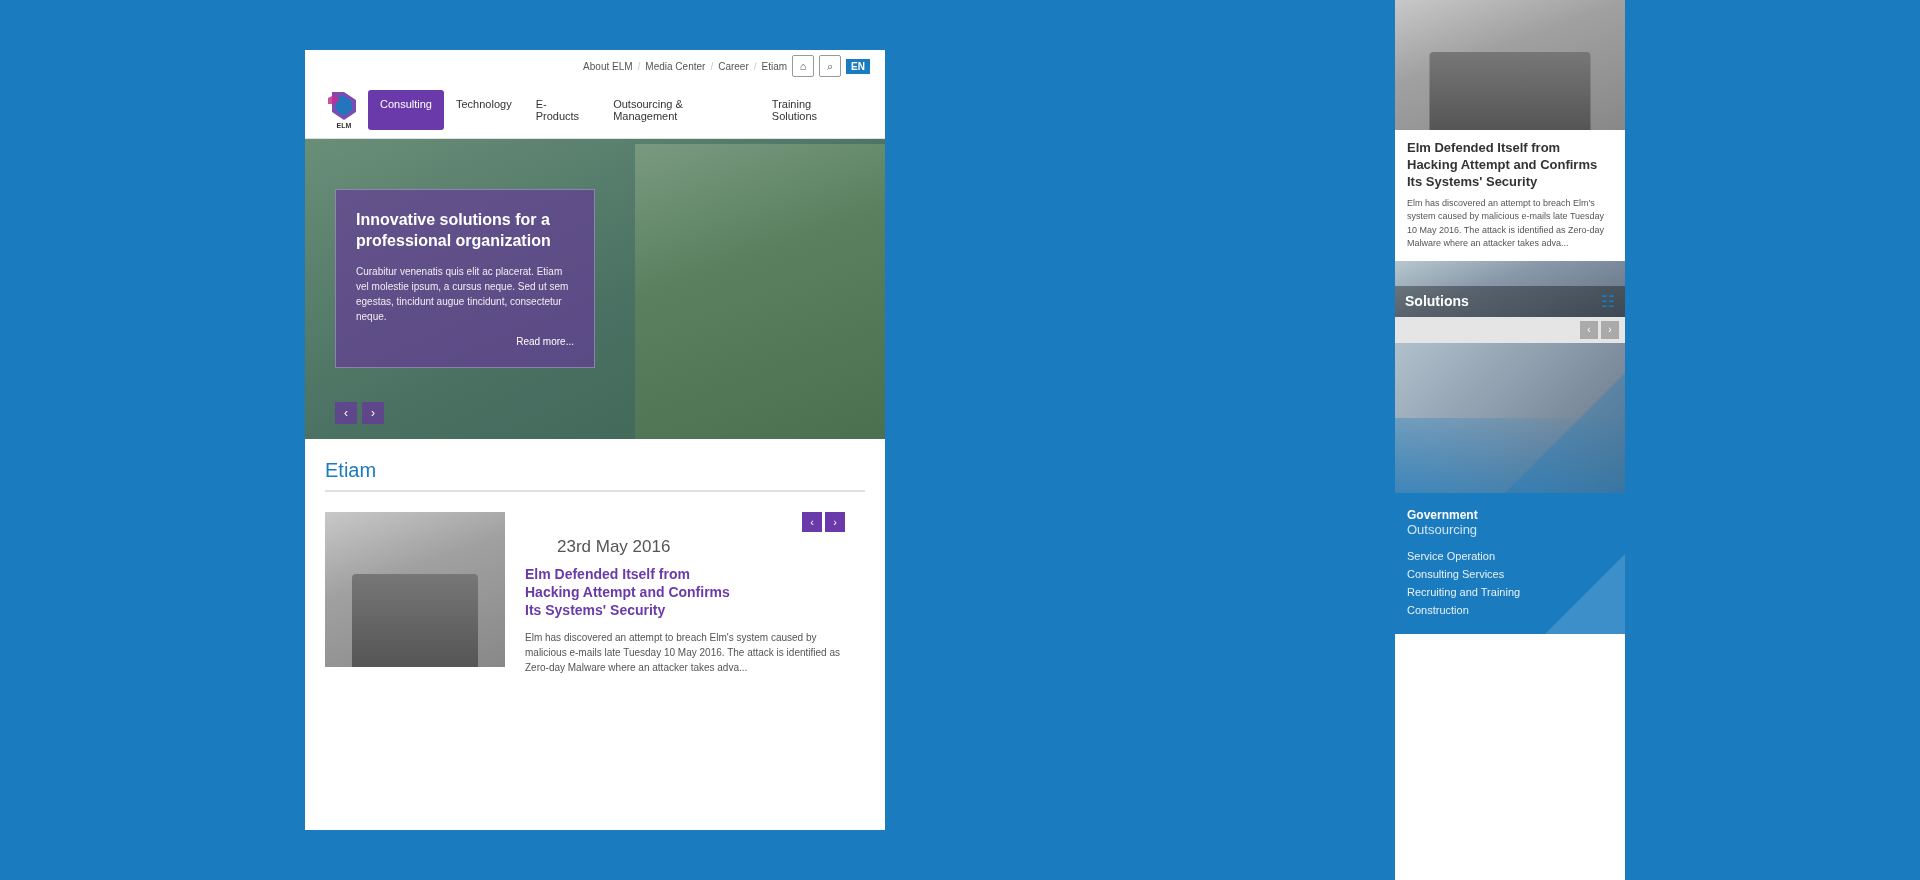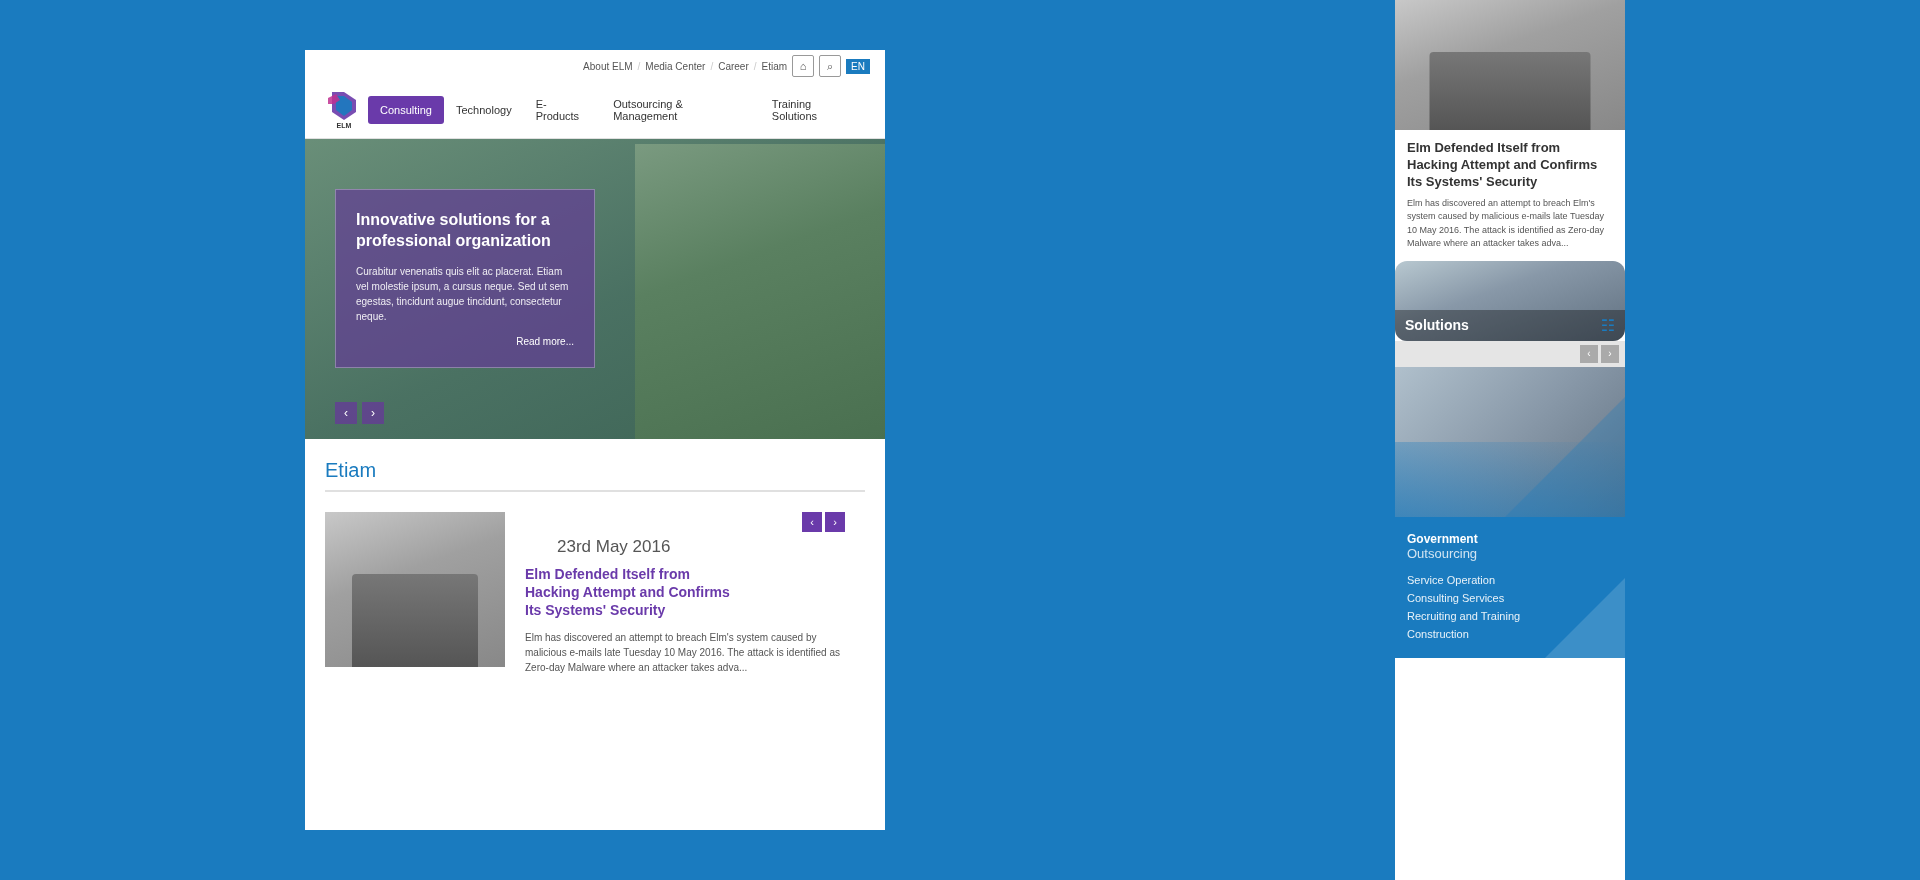--- a/index.html
+++ b/index.html
@@ -78,35 +78,34 @@
       border-radius: 2px;
       cursor: pointer;
     }
 
     .lang-btn {
       background: #1a7bbf;
       color: #fff;
       border: none;
       padding: 2px 5px;
       font-size: 10px;
-      font-weight: normal;
+      font-weight: bold;
       cursor: pointer;
     }
 
     .header-main {
       display: flex;
       align-items: center;
       justify-content: space-between;
       padding: 8px 0;
     }
 
     
     .nav {
       display: flex;
-      align-items: center;
       gap: 0;
     }
 
     .nav-item {
       padding: 8px 12px;
       font-size: 11px;
       color: #333;
       cursor: pointer;
       text-decoration: none;
     }
@@ -286,24 +285,23 @@
 
     .rp-article-body {
       font-size: 9px;
       color: #555;
       line-height: 1.5;
     }
 
     .rp-solutions-banner {
       position: relative;
       width: 100%;
-      height: 80px;
+      height: 56px;
       background: linear-gradient(135deg, #bbb, #888);
       overflow: hidden;
-      border-radius: 12px;
     }
 
     .rp-solutions-label {
       position: absolute;
       bottom: 0;
       left: 0;
       right: 0;
       background: rgba(0,0,0,0.35);
       padding: 6px 10px;
       display: flex;

